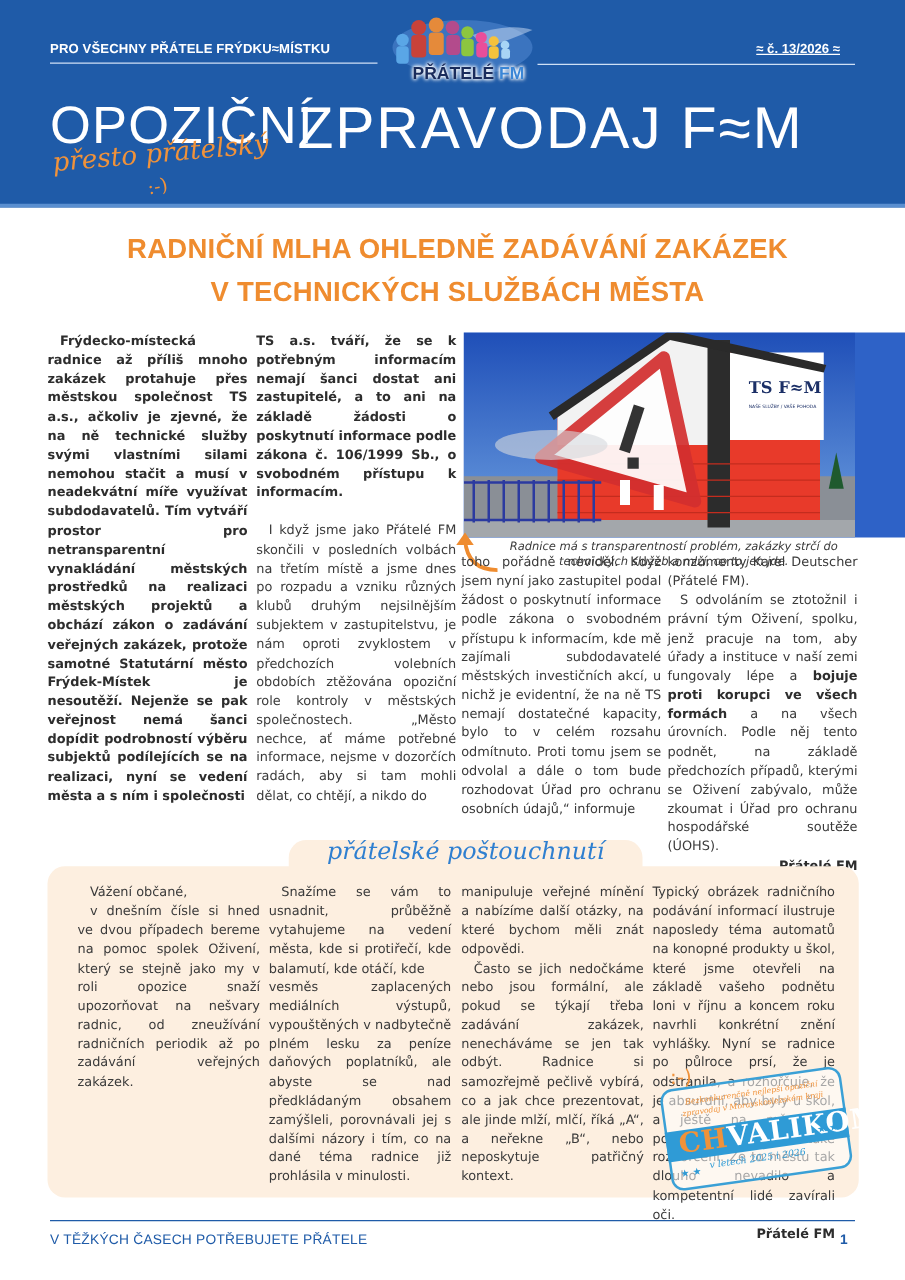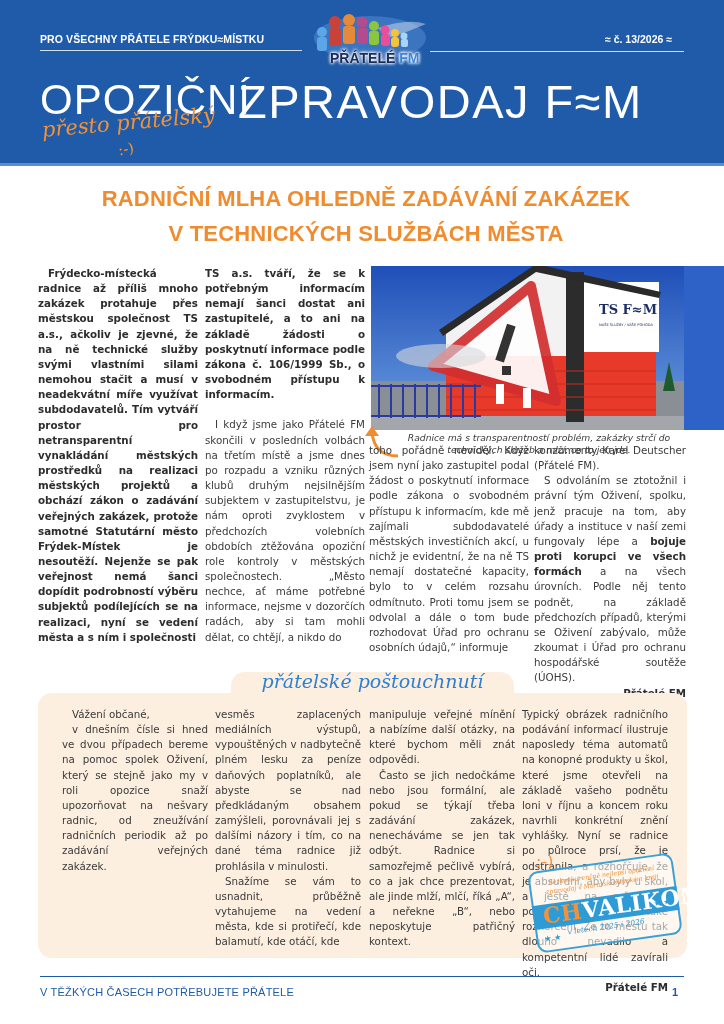--- a/index.html
+++ b/index.html
@@ -5,21 +5,21 @@
   * { box-sizing: border-box; margin: 0; padding: 0; }
   html, body { width: 724px; height: 1024px; background: #ffffff; overflow: hidden; }
   body { position: relative; font-family: "DejaVu Sans", sans-serif; color: #2b2b2b; }
 
   
   .masthead { position: absolute; left: 0; top: 0; width: 724px; height: 166px; background: #1f5ba8; }
   .masthead .bottom-line { position: absolute; left: 0; bottom: 0; width: 724px; height: 3px; background: #5a8fd0; }
   .tagline { position: absolute; left: 40px; top: 33px; font-family: "Liberation Sans", sans-serif; font-weight: bold; font-size: 10.5px; color: #ffffff; letter-spacing: 0.1px; }
   .rule-left { position: absolute; left: 40px; top: 50px; width: 262px; height: 1px; background: #cfe0f5; }
   .rule-right { position: absolute; left: 430px; top: 51px; width: 254px; height: 1px; background: #cfe0f5; }
-  .issue { position: absolute; left: 605px; top: 33px; font-family: "Liberation Sans", sans-serif; font-weight: bold; font-size: 10.5px; color: #ffffff; }
+  .issue { position: absolute; left: 605px; top: 33px; font-family: "Liberation Sans", sans-serif; font-weight: bold; font-size: 10.5px; color: #ffffff; text-decoration: underline; }
   .logo { position: absolute; left: 308px; top: 8px; width: 120px; height: 58px; }
   .logo-text { position: absolute; left: 330px; top: 50px; font-family: "Liberation Sans", sans-serif; font-weight: bold; font-size: 14px; color: #1a2c5c; text-shadow: 0 0 3px #ffffff, 0 0 3px #ffffff, 0 0 4px #ffffff; }
   .logo-text .fm { color: #3b86d6; }
   .title-light { position: absolute; left: 40px; top: 76px; font-family: "Liberation Sans", sans-serif; font-size: 42px; color: #ffffff; letter-spacing: 1px; }
   .title-bold { position: absolute; left: 238px; top: 74px; font-family: "Liberation Sans", sans-serif; font-weight: normal; font-size: 47px; color: #ffffff; letter-spacing: 1.5px; }
   .subtitle-script { position: absolute; left: 42px; top: 118px; font-family: "DejaVu Serif", serif; font-style: italic; font-size: 21px; color: #f0923a; transform: rotate(-5deg); transform-origin: left center; }
   .smiley-script { position: absolute; left: 118px; top: 140px; font-family: "DejaVu Serif", serif; font-size: 15px; color: #f0923a; transform: rotate(-12deg); }
 
   
   .headline { position: absolute; left: 24px; top: 181px; width: 684px; text-align: center; font-family: "Liberation Sans", sans-serif; font-weight: bold; font-size: 22px; line-height: 35px; color: #ef8c2f; letter-spacing: 0.2px; }
@@ -184,22 +184,22 @@
 
 <div class="box"></div>
 <div class="box-tab"></div>
 <div class="box-title">přátelské poštouchnutí</div>
 
 <div class="bcol bcol1">
     <p><span class="bold">Vážení občané,</span></p>
     <p><span>v dnešním čísle si hned ve dvou případech bereme na pomoc spolek Oživení, který se stejně jako my v roli opozice snaží upozorňovat na nešvary radnic, od zneužívání radničních periodik až po zadávání veřejných zakázek.</span></p>
   </div>
 <div class="bcol bcol2">
+    <p><span>Snažíme se vám to usnadnit, průběžně vytahujeme na vedení města, kde si protiřečí, kde balamutí, kde otáčí, kde </span></p>
     <p style="text-indent: 0px;"><span>vesměs zaplacených mediálních výstupů, vypouštěných v nadbytečně plném lesku za peníze daňových poplatníků, ale abyste se nad předkládaným obsahem zamýšleli, porovnávali jej s dalšími názory i tím, co na dané téma radnice již prohlásila v minulosti.</span></p>
-    <p><span>Snažíme se vám to usnadnit, průběžně vytahujeme na vedení města, kde si protiřečí, kde balamutí, kde otáčí, kde </span></p>
   </div>
 <div class="bcol bcol3">
     <p style="text-indent: 0px;"><span>manipuluje veřejné mínění a nabízíme další otázky, na které bychom měli znát odpovědi.</span></p>
     <p><span>Často se jich nedočkáme nebo jsou formální, ale pokud se týkají třeba zadávání zakázek, nenecháváme se jen tak odbýt. Radnice si samozřejmě pečlivě vybírá, co a jak chce prezentovat, ale jinde mlží, mlčí, říká „A“, a neřekne „B“, nebo neposkytuje patřičný kontext.</span></p>
     <p><span></span></p>
   </div>
 <div class="bcol bcol4">
     <p style="text-indent: 0px;"><span>Typický obrázek radničního podávání informací ilustruje naposledy téma automatů na konopné produkty u škol, které jsme otevřeli na základě vašeho podnětu loni v říjnu a koncem roku navrhli konkrétní znění vyhlášky. Nyní se radnice po půlroce prsí, že je odstranila, a rozhořčuje, že je absurdní, aby byly u škol, a ještě na městských pozemcích. No jsme také rozhořčeni. Že to městu tak dlouho nevadilo a kompetentní lidé zavírali oči.</span></p>
     <p class="sign" style="text-indent: 0px;"><span class="bold">Přátelé FM</span></p>
   </div>

